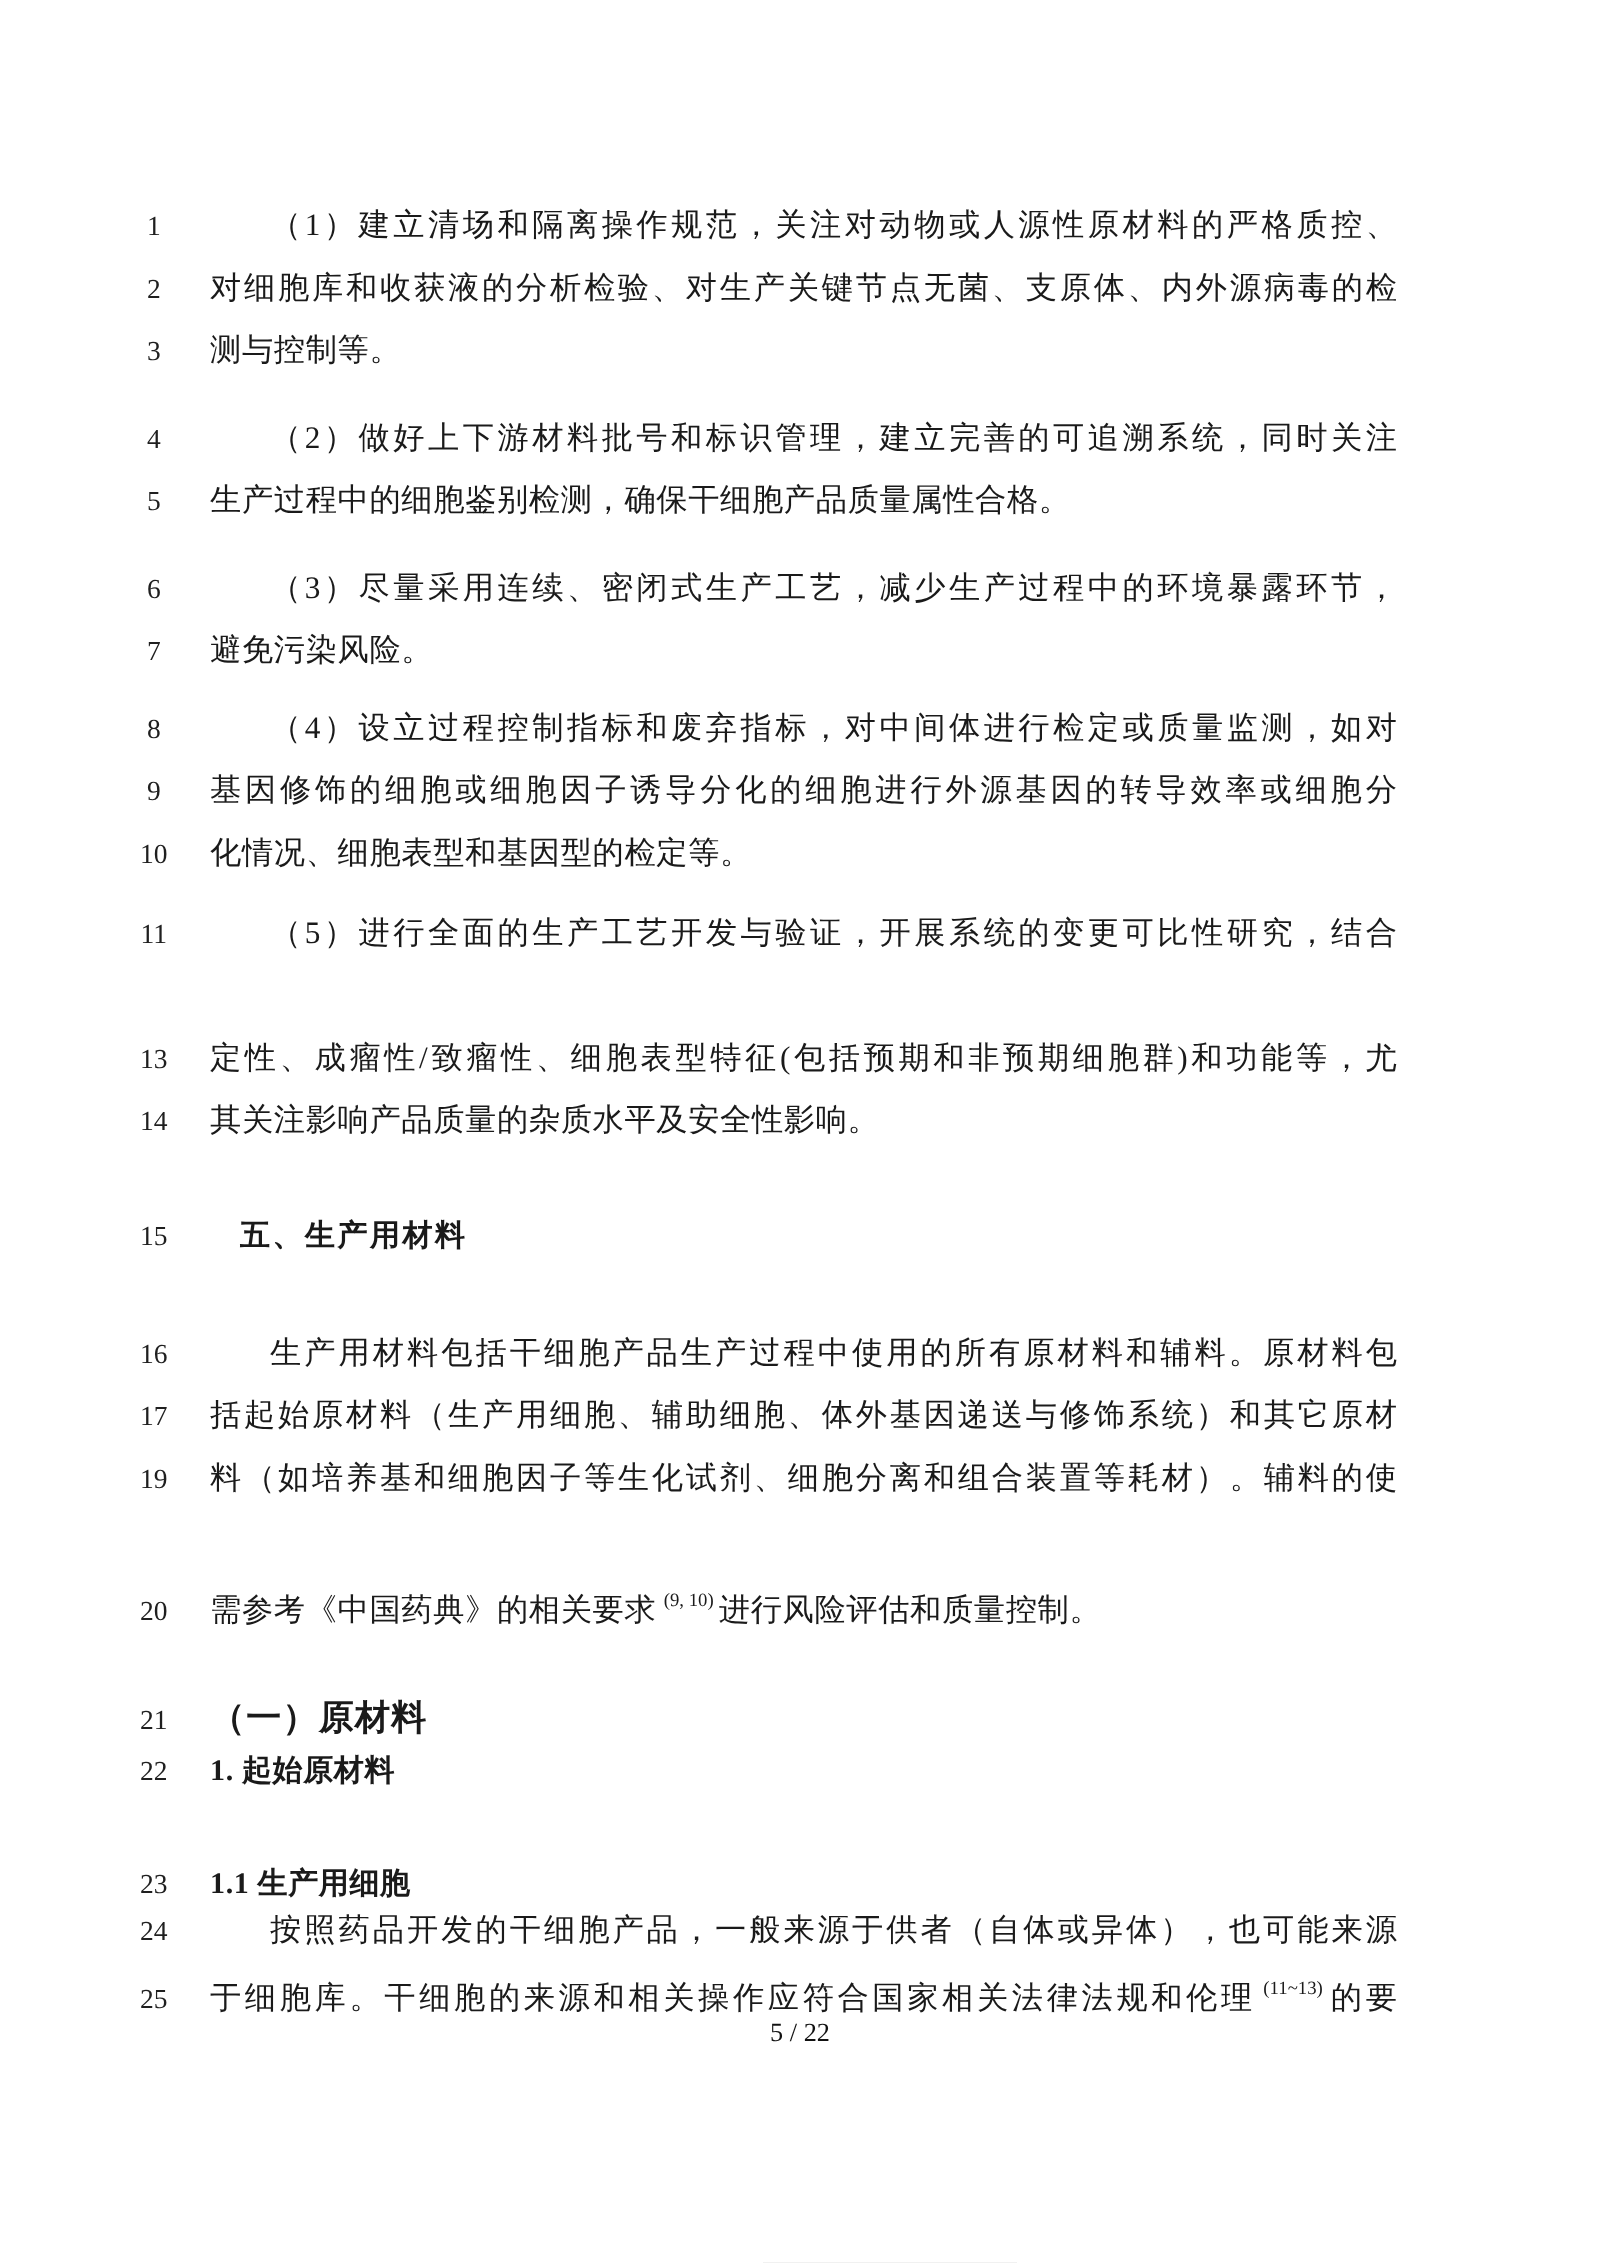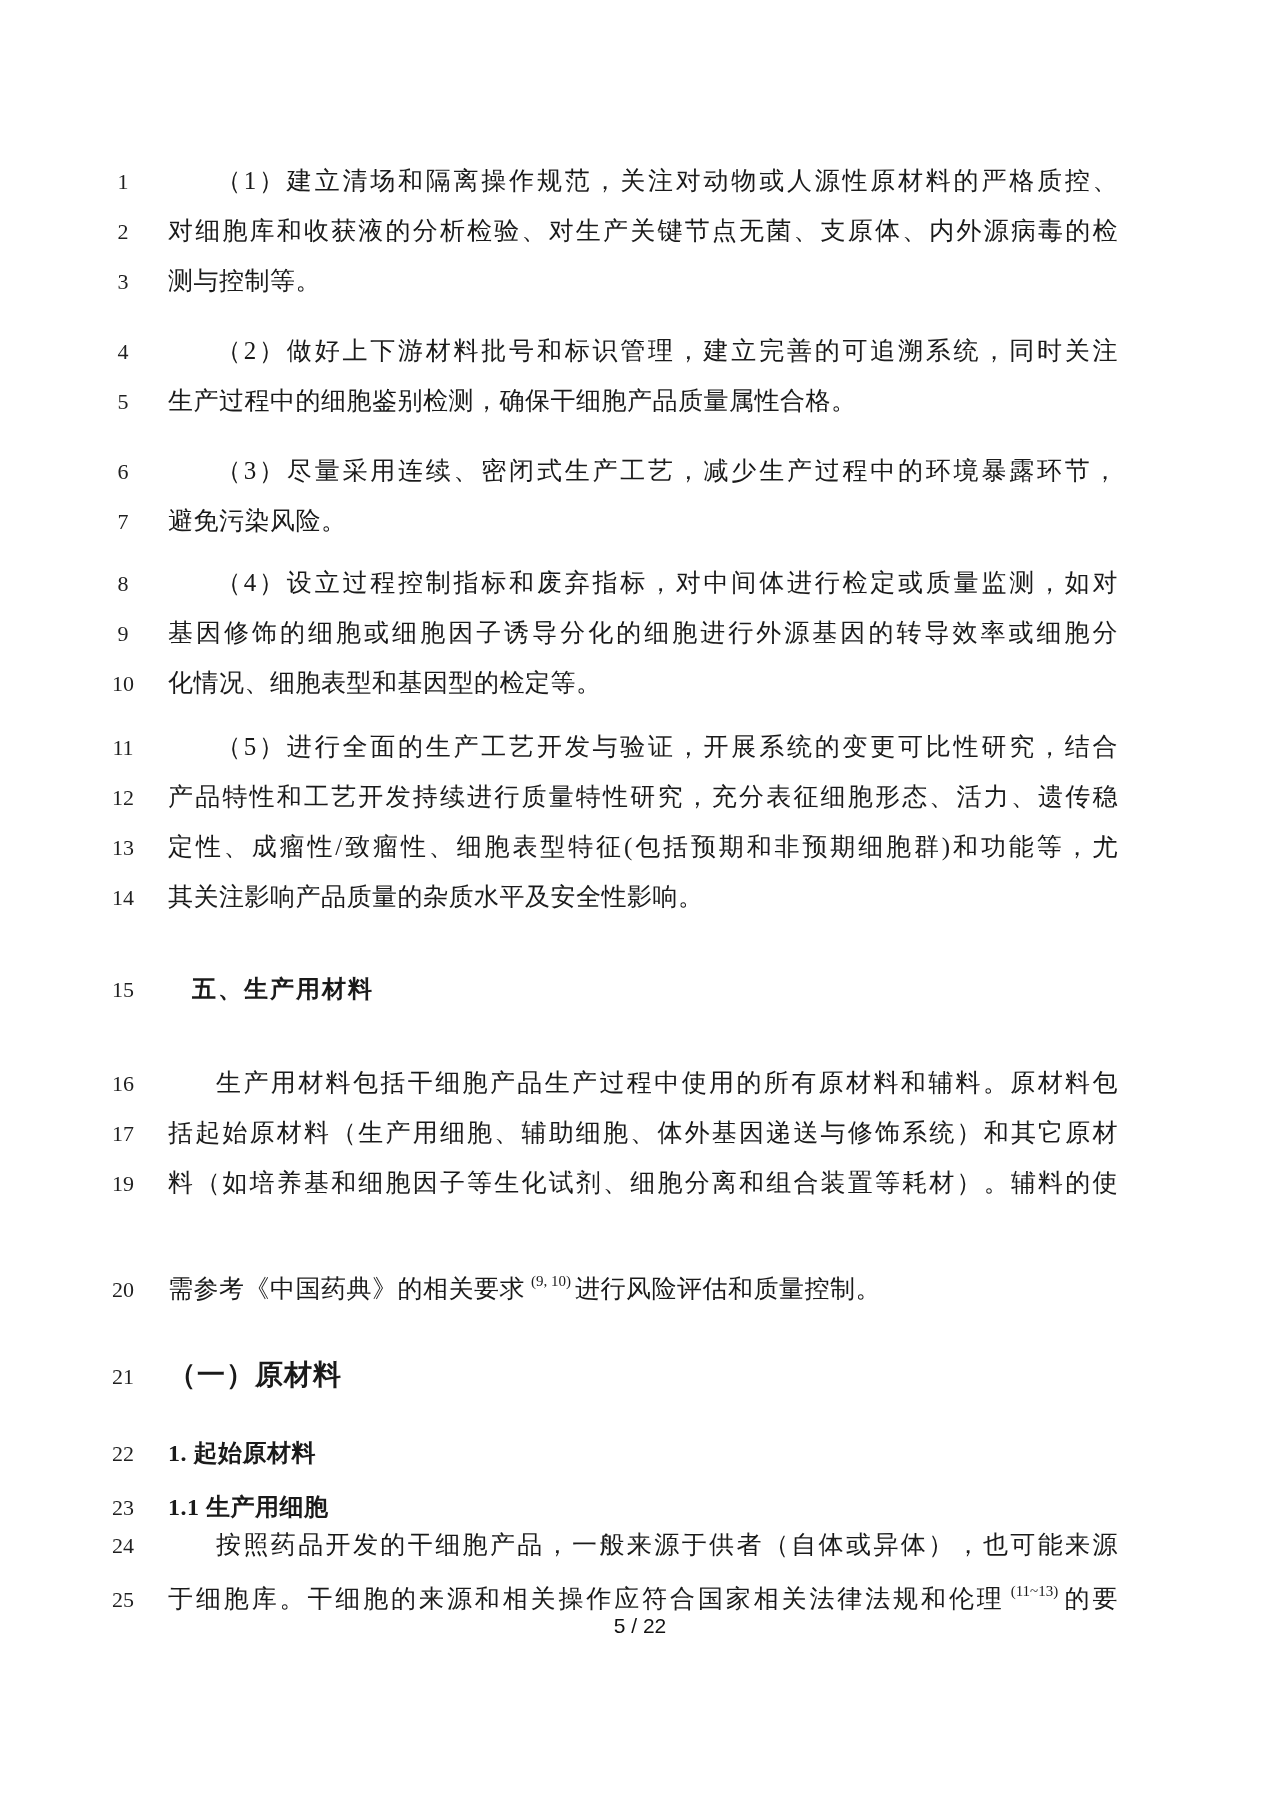--- a/index.html
+++ b/index.html
@@ -65,21 +65,21 @@
     top: -2px;
     margin: 0 4px 0 6px;
     white-space: nowrap;
   }
   .footer {
     position: absolute;
     top: 1614px;
     left: 0;
     width: 100%;
     text-align: center;
-    font-family: Liberation Sans, sans-serif;
+    font-family: Liberation Serif, serif;
     font-size: 21px;
     color: #111111;
   }
 </style>
 </head>
 <body>
 
 <div class="page">
 
   <div class="line" style="top:164px">
@@ -130,24 +130,20 @@
   <div class="line" style="top:666px">
     <span class="num">10</span>
     <span class="txt">化情况、细胞表型和基因型的检定等。</span>
   </div>
 
   <div class="line" style="top:730px">
     <span class="num">11</span>
     <span class="txt indent fill">（5）进行全面的生产工艺开发与验证，开展系统的变更可比性研究，结合</span>
   </div>
 
-  <div class="line" style="top:780px">
-    <span class="num">12</span>
-    <span class="txt fill">产品特性和工艺开发持续进行质量特性研究，充分表征细胞形态、活力、遗传稳</span>
-  </div>
 
   <div class="line" style="top:830px">
     <span class="num">13</span>
     <span class="txt fill">定性、成瘤性/致瘤性、细胞表型特征(包括预期和非预期细胞群)和功能等，尤</span>
   </div>
 
   <div class="line" style="top:880px">
     <span class="num">14</span>
     <span class="txt">其关注影响产品质量的杂质水平及安全性影响。</span>
   </div>
@@ -176,21 +172,21 @@
   <div class="line" style="top:1266px">
     <span class="num">20</span>
     <span class="txt wrapok"><span>需参考《中国药典》的相关要求</span><span class="sup">(9, 10)</span><span>进行风险评估和质量控制。</span></span>
   </div>
 
   <div class="line" style="top:1358px">
     <span class="num">21</span>
     <span class="txt h2">（一）原材料</span>
   </div>
 
-  <div class="line" style="top:1436px">
+  <div class="line" style="top:1400px">
     <span class="num">22</span>
     <span class="txt h3">1. 起始原材料</span>
   </div>
 
   <div class="line" style="top:1490px">
     <span class="num">23</span>
     <span class="txt h3">1.1 生产用细胞</span>
   </div>
 
   <div class="line" style="top:1528px">

